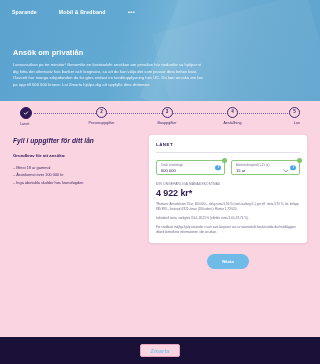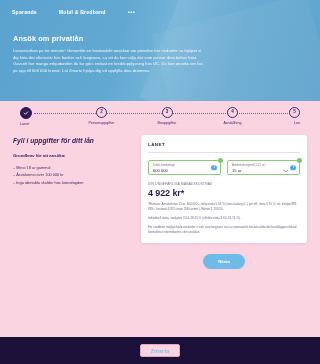--- a/index.html
+++ b/index.html
@@ -71,21 +71,21 @@
     color: #ffffff;
     font-size: 6px;
     font-weight: 700;
     letter-spacing: 0.5px;
     cursor: pointer;
   }
 
   .hero-body {
     position: absolute;
     left: 13px;
-    top: 34px;
+    top: 48px;
     width: 192px;
     z-index: 3;
   }
   .hero-title {
     color: #ffffff;
     font-size: 7.4px;
     font-weight: 700;
     letter-spacing: 0.1px;
     margin-bottom: 5px;
   }
@@ -168,21 +168,21 @@
     top: 11.5px;
     height: 1px;
     border-top: 1.1px dotted #7b5fa8;
     z-index: 1;
   }
 
   
   .content {
     display: flex;
     padding: 4px 13px 0 13px;
-    gap: 10px;
+    gap: 18px;
   }
   .left-col { width: 118px; padding-top: 2px; }
   .right-col { flex: 1; }
 
   .left-title {
     font-size: 6.6px;
     font-weight: 700;
     font-style: italic;
     color: #2c1b54;
     margin-bottom: 9px;

